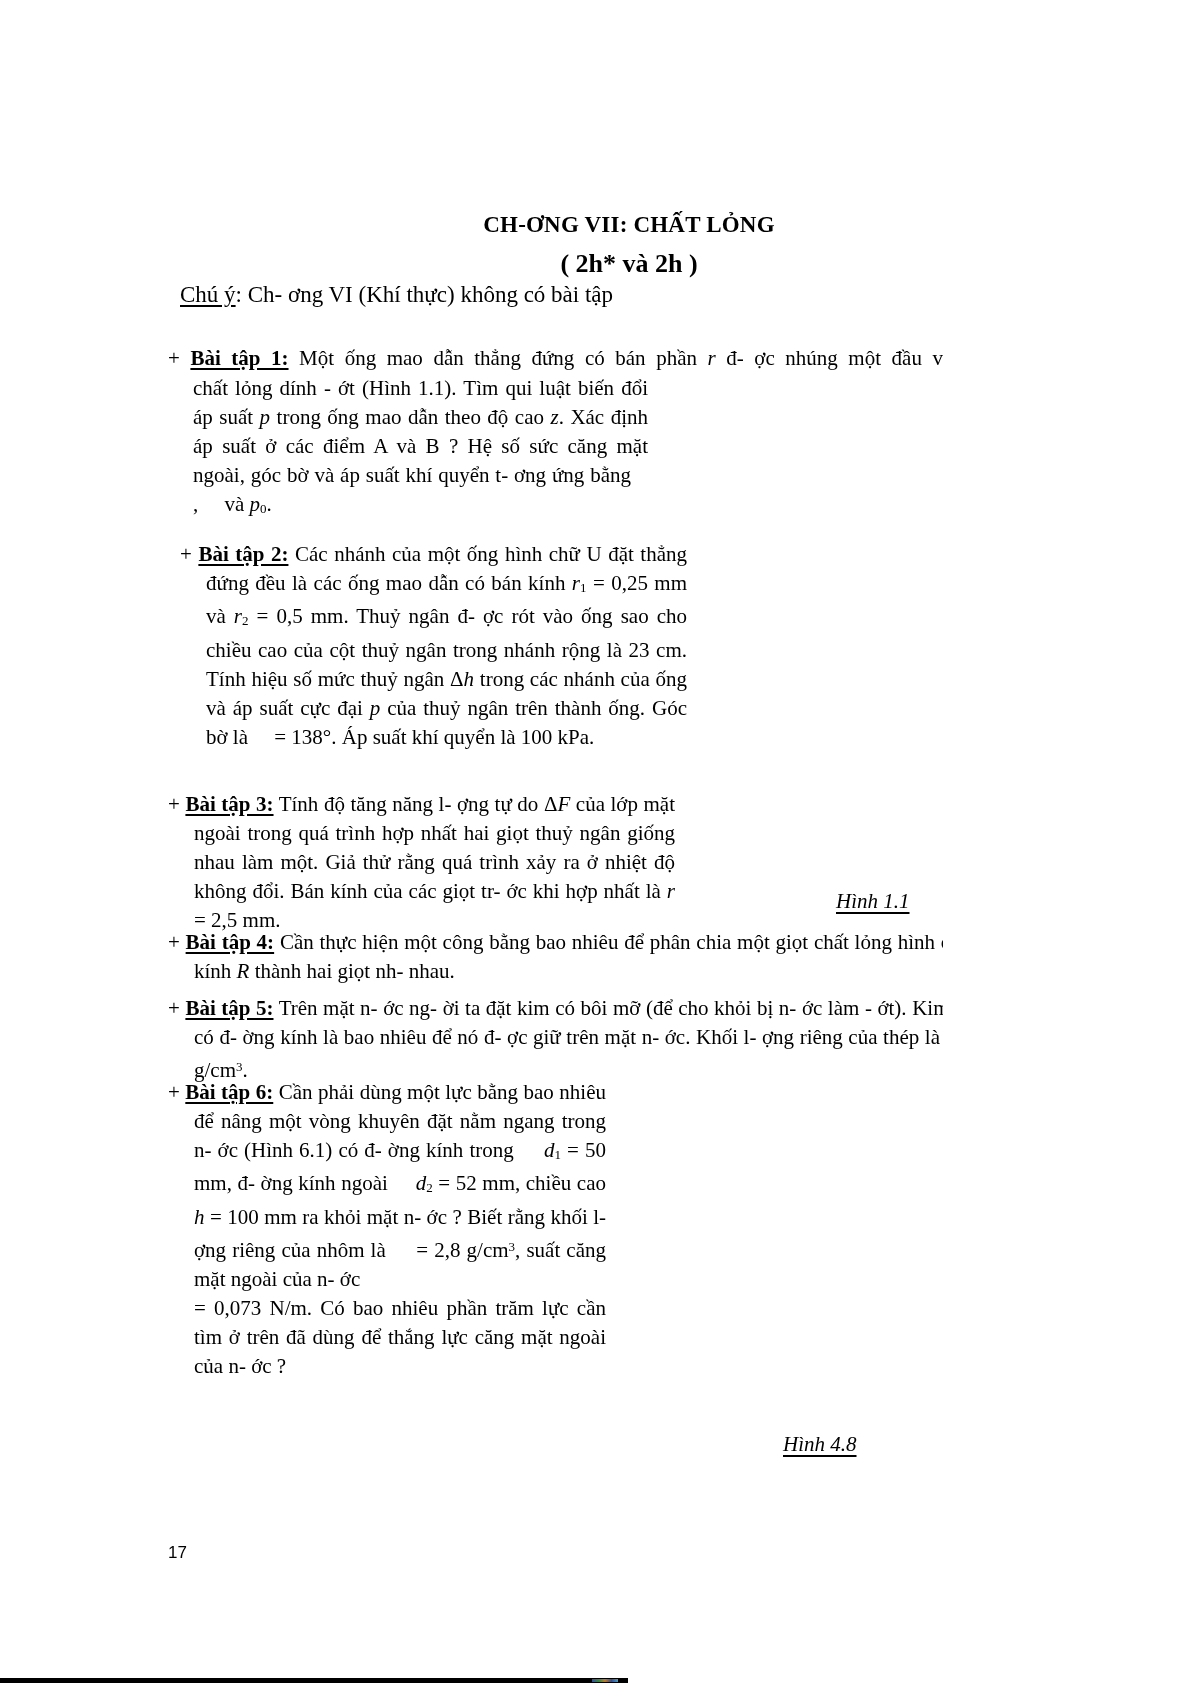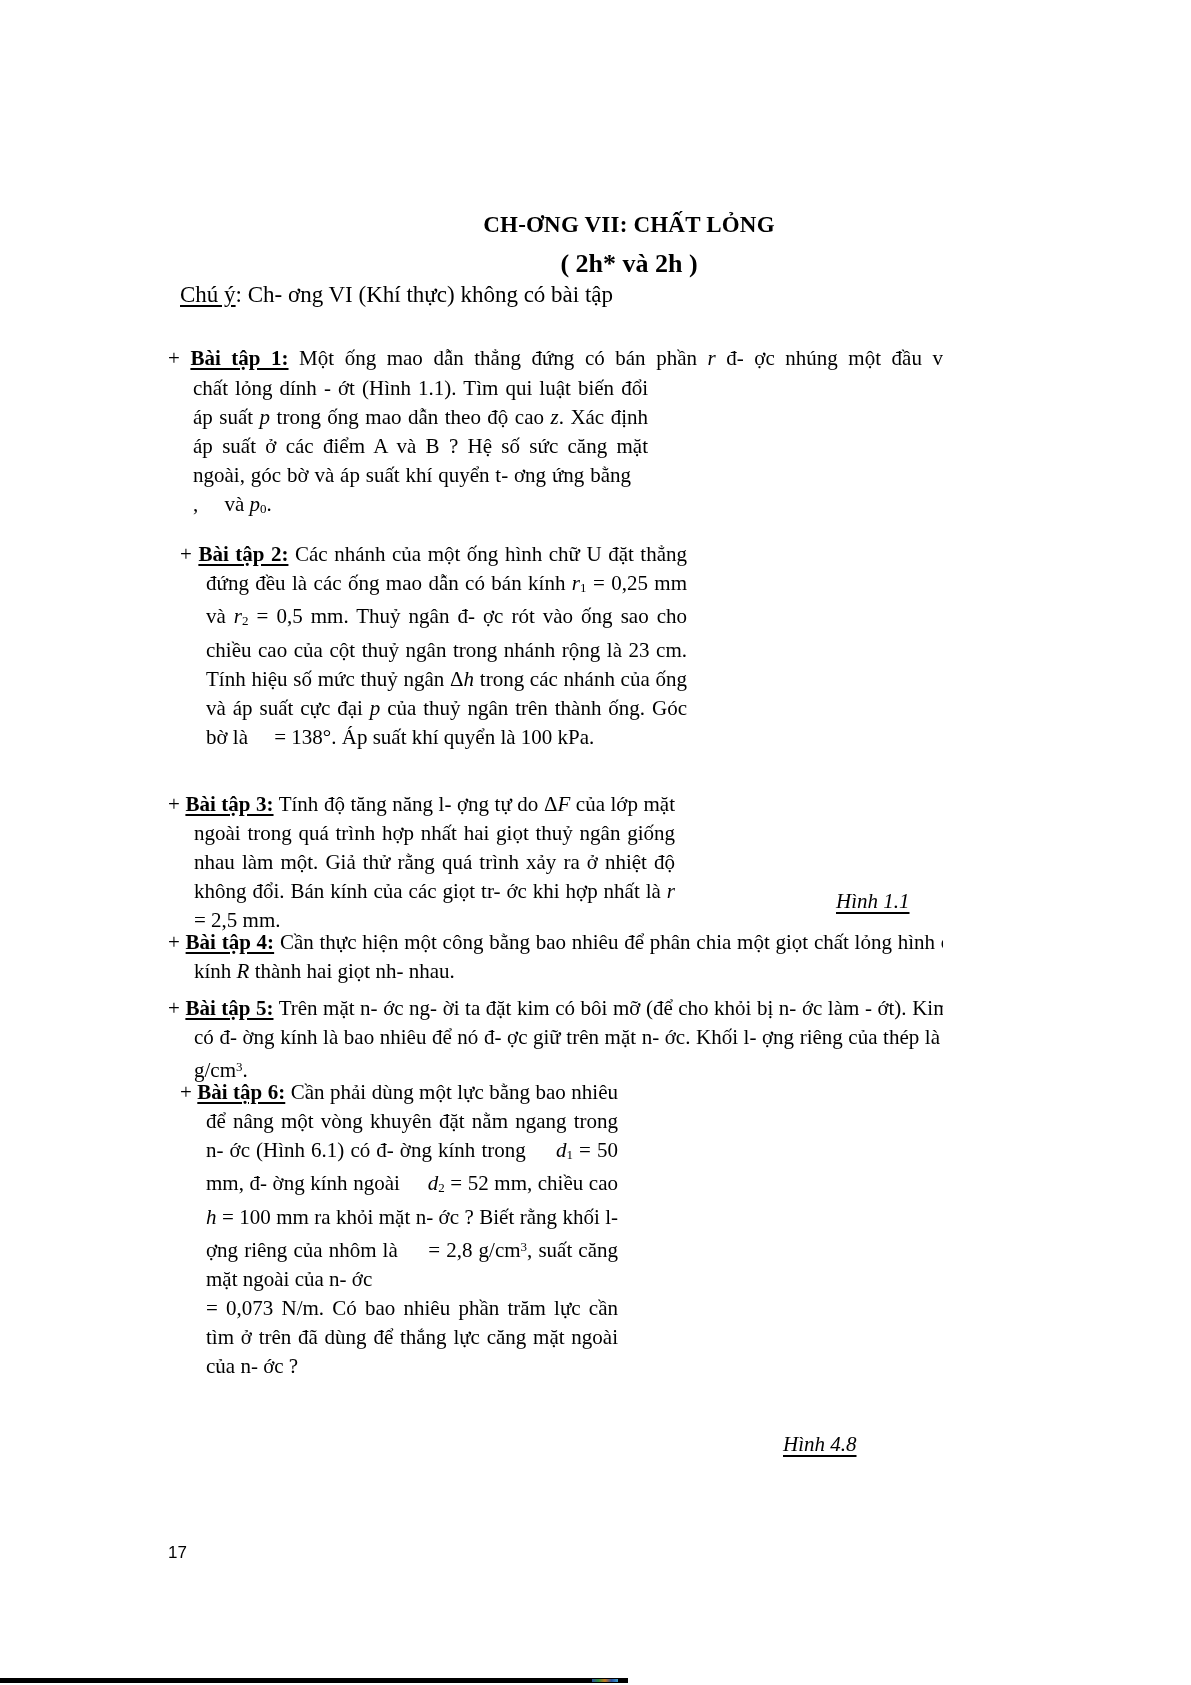--- a/index.html
+++ b/index.html
@@ -31,21 +31,21 @@
     padding-left:26px; text-indent:-26px;
   }
   .label { font-weight:bold; text-decoration:underline; text-underline-offset:3px; }
 
   .prob-1a { left:168px; top:344px; width:812px; text-align-last:justify; }
   .prob-1b { left:193px; top:374px; width:455px; padding-left:0; text-indent:0; }
   .prob-2  { left:168px; top:540px; width:481px;margin-left:12px; }
   .prob-3  { left:168px; top:790px; width:481px; }
   .prob-4  { left:168px; top:928px; width:812px; }
   .prob-5  { left:168px; top:994px; width:812px; }
-  .prob-6  { left:168px; top:1078px; width:412px;margin-left:12px; }
+  .prob-6  { left:168px; top:1078px; width:412px; }
 
   .seg-i   { font-style:italic; }
   .seg-sub { font-size:0.62em; vertical-align:-0.18em; }
   .seg-sup { font-size:0.62em; vertical-align:0.45em; }
 
   .fig-caption {
     position:absolute; font-size:21px; font-style:italic;
     text-decoration:underline; text-underline-offset:4px;margin-top:36px;
   }
   .fig-caption-1 { left:836px; top:853px; }

